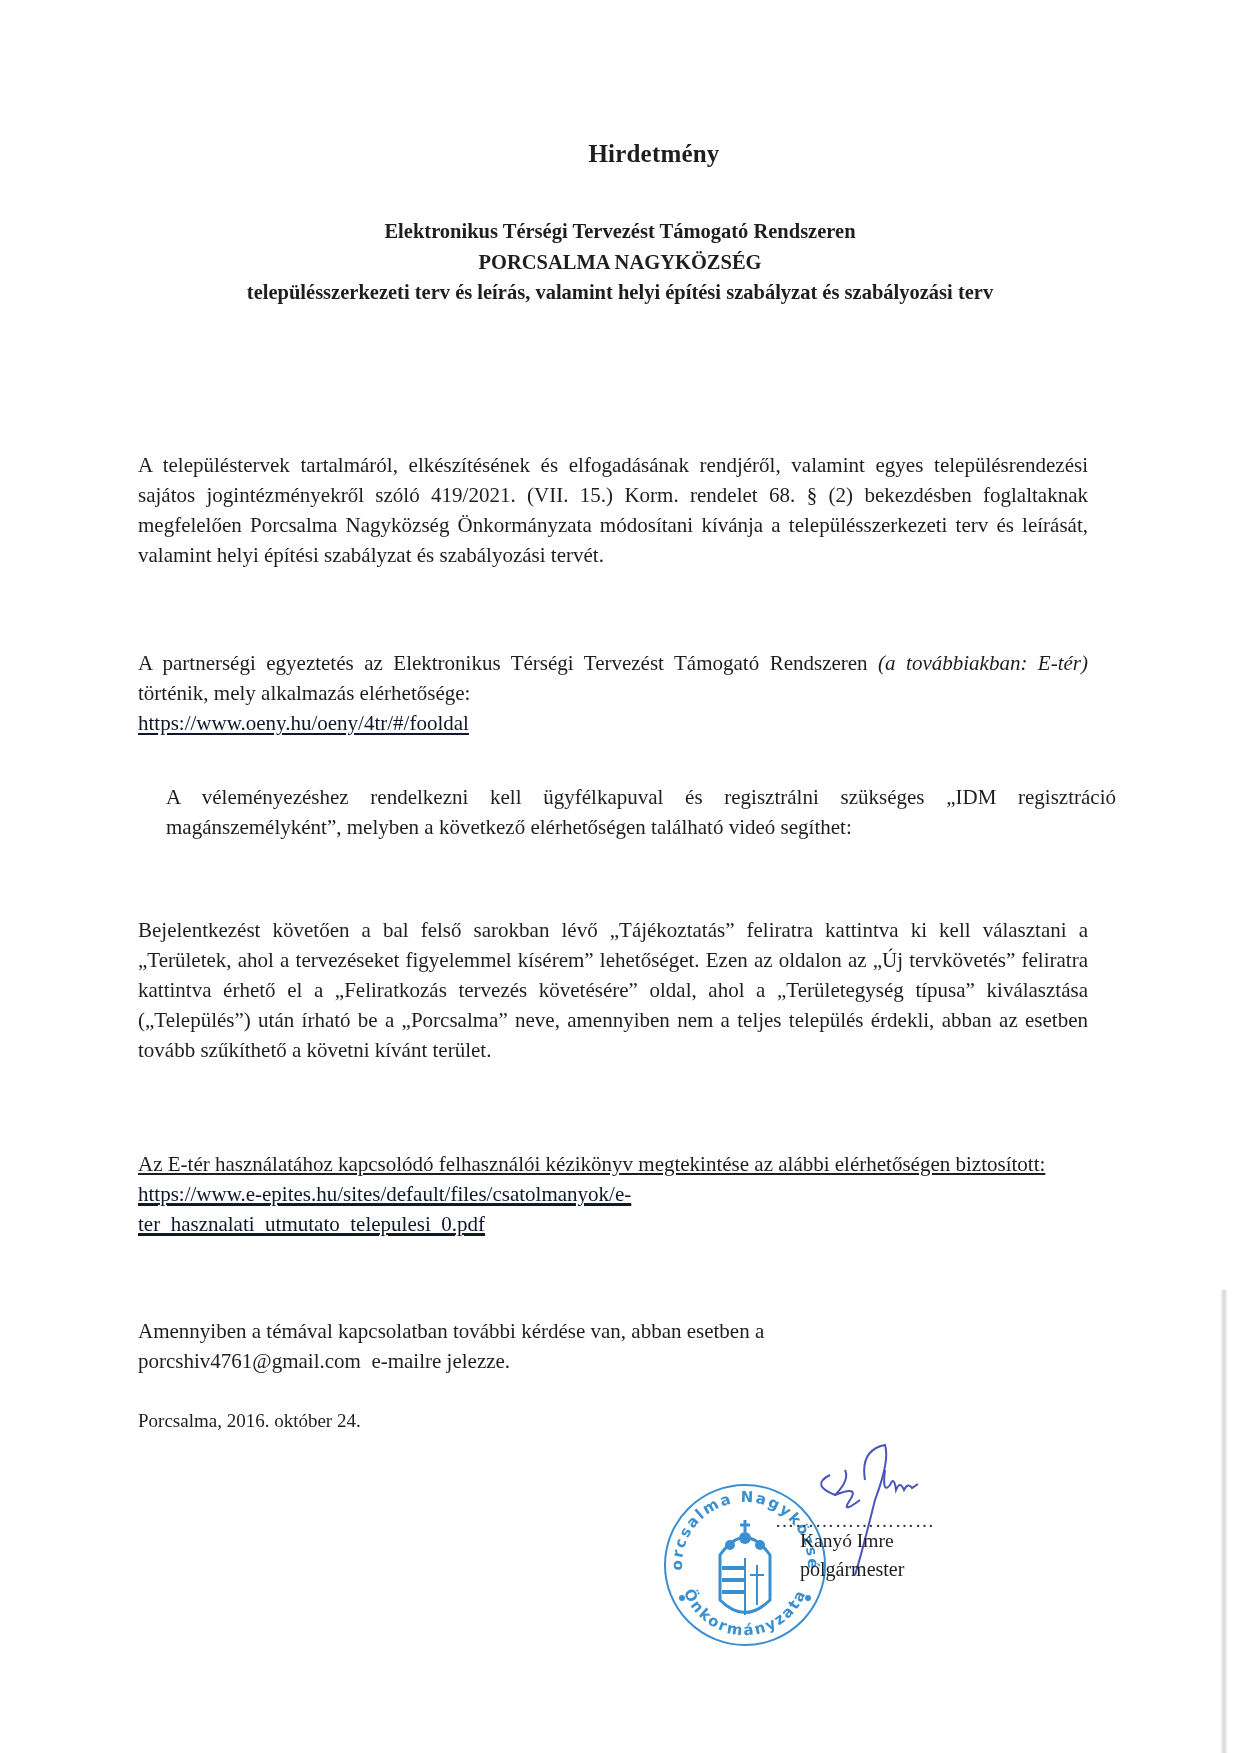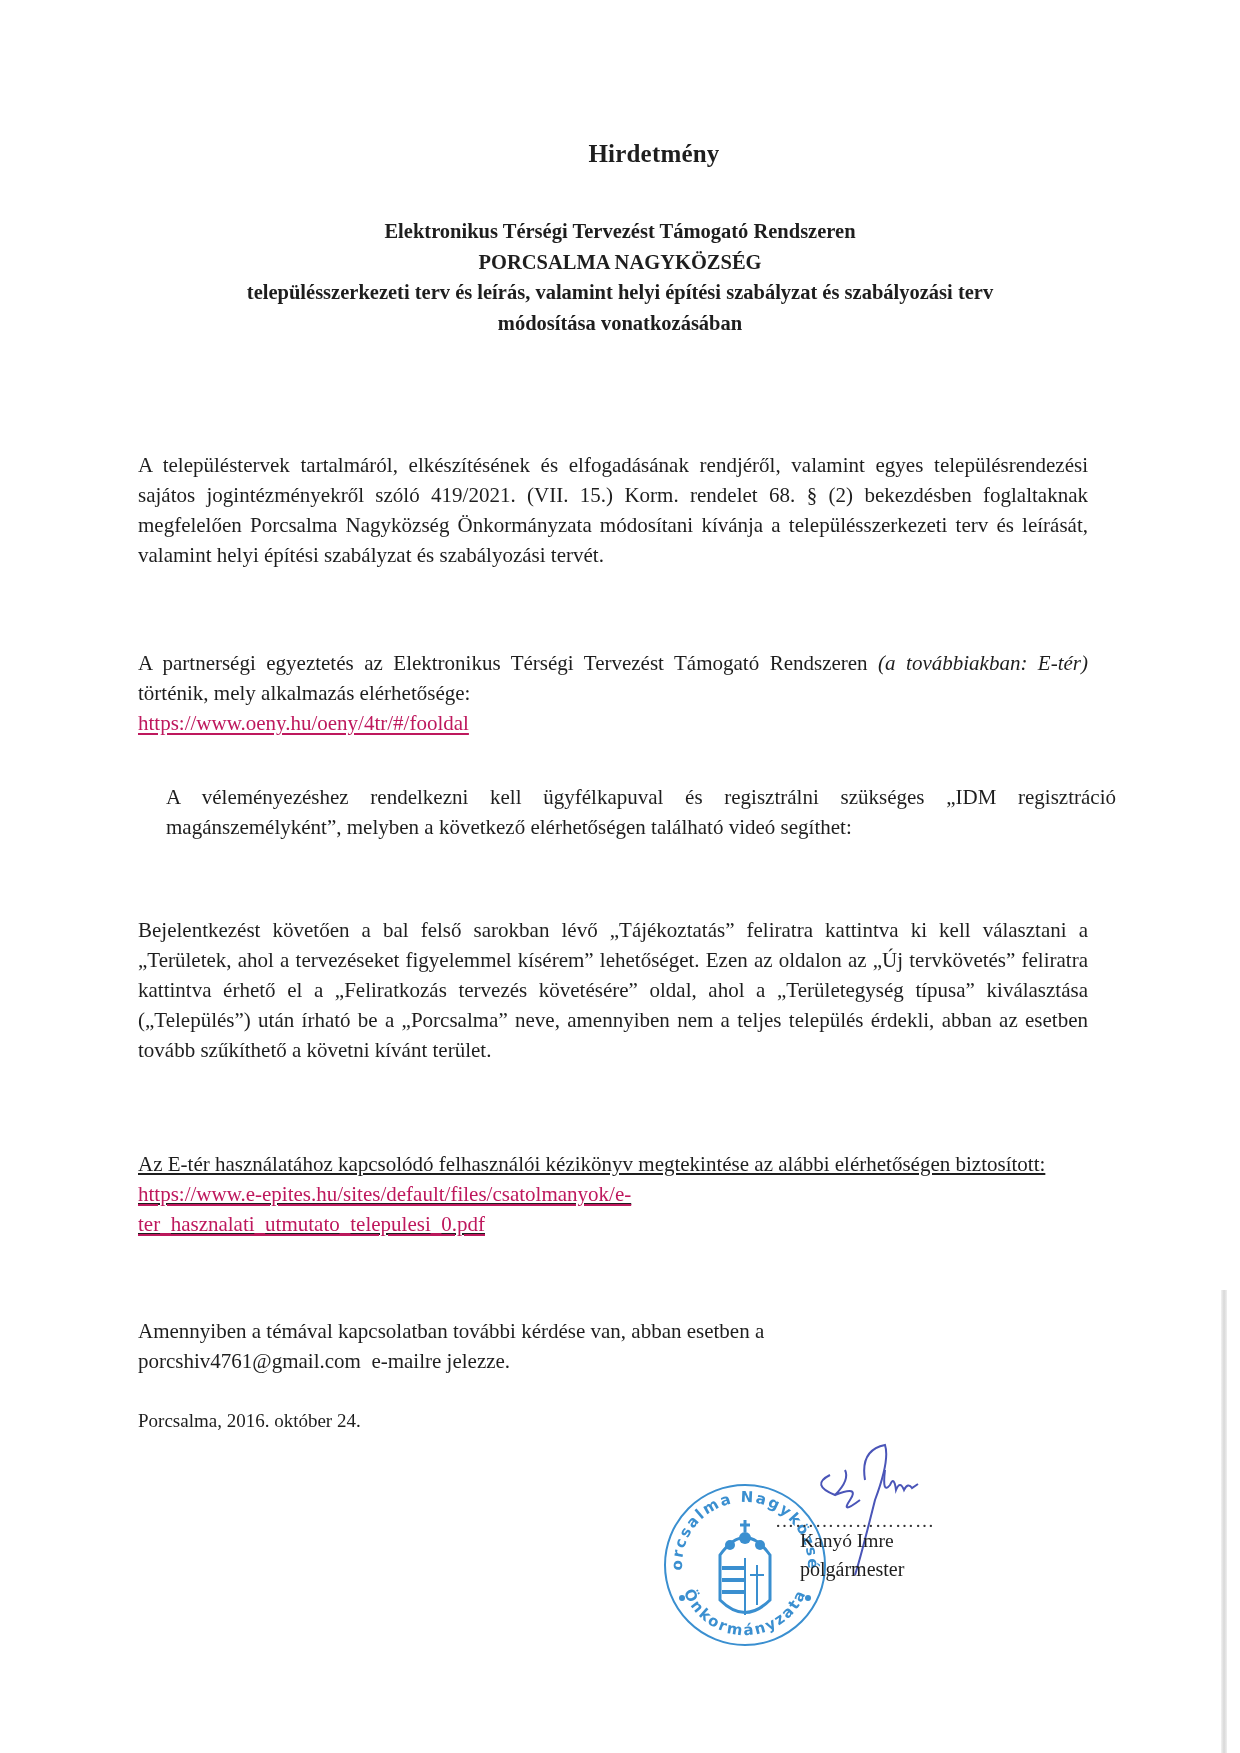--- a/index.html
+++ b/index.html
@@ -19,21 +19,21 @@
     }
     .subtitle {
       position: absolute; top: 216px; left: 120px; width: 1000px;
       text-align: center; font-weight: bold; font-size: 20.5px; line-height: 30.5px;
     }
     .subtitle div { white-space: nowrap; }
     .body-text {
       position: absolute; left: 138px; width: 950px;
       font-size: 21px; line-height: 30px; text-align: justify;
     }
-    .link { text-decoration: underline; color: #be185d; text-underline-offset: 3px; }
+    .link { text-decoration: underline; color: #0f172a; text-underline-offset: 3px; }
     .p1 { top: 450px; }
     .p2 { top: 648px; }
     .p3 { top: 782px; margin-left: 28px; }
     .p4 { top: 915px; }
     .p5 { top: 1149px; text-decoration: underline; }
     .p6 { top: 1316px; }
     .date { position: absolute; top: 1410px; left: 138px; font-size: 19px; }
     .signature-block { position: absolute; left: 650px; top: 1440px; width: 320px; height: 230px; }
     .stamp { position: absolute; left: 10px; top: 40px; }
     .sig-dots { position: absolute; left: 125px; top: 70px; font-size: 19px; letter-spacing: 1px; color: #333; }
@@ -46,21 +46,20 @@
 
 <div class="page">
   <div class="scan-edge"></div>
 
   <div class="title">Hirdetmény</div>
 
   <div class="subtitle">
     <div>Elektronikus Térségi Tervezést Támogató Rendszeren</div>
     <div>PORCSALMA NAGYKÖZSÉG</div>
     <div>településszerkezeti terv és leírás, valamint helyi építési szabályzat és szabályozási terv</div>
-    <div>módosítása vonatkozásában</div>
   </div>
 
   <div class="body-text p1">A településtervek tartalmáról, elkészítésének és elfogadásának rendjéről, valamint egyes településrendezési sajátos jogintézményekről szóló 419/2021. (VII. 15.) Korm. rendelet 68. § (2) bekezdésben foglaltaknak megfelelően Porcsalma Nagyközség Önkormányzata módosítani kívánja a településszerkezeti terv és leírását, valamint helyi építési szabályzat és szabályozási tervét.</div>
 
   <div class="body-text p2">
     <span>A partnerségi egyeztetés az Elektronikus Térségi Tervezést Támogató Rendszeren </span><i>(a továbbiakban: E-tér)</i><span> történik, mely alkalmazás elérhetősége:</span><br>
     <span class="link">https://www.oeny.hu/oeny/4tr/#/fooldal</span>
   </div>
 
   <div class="body-text p3">

